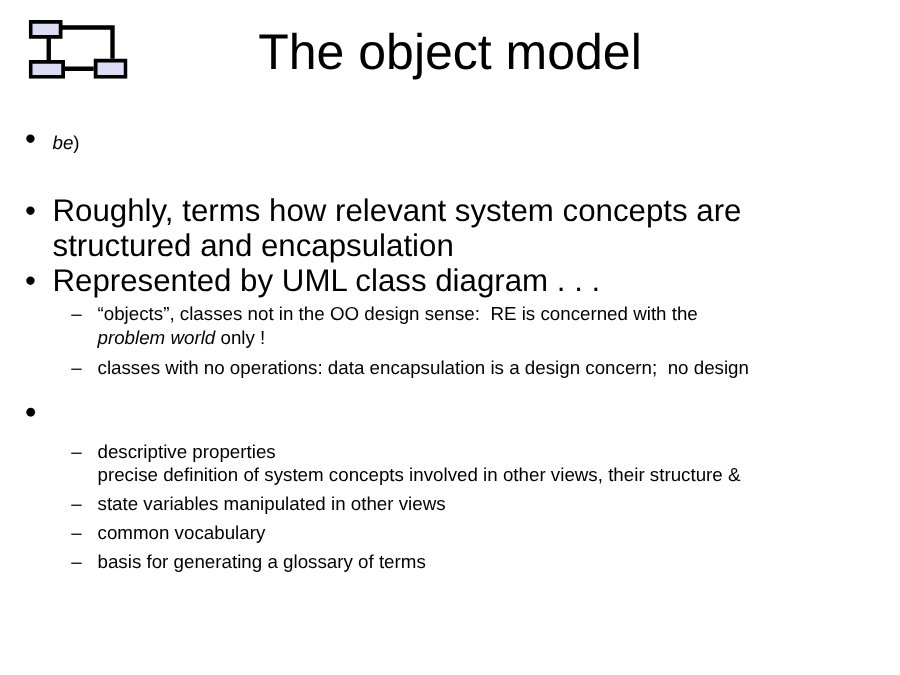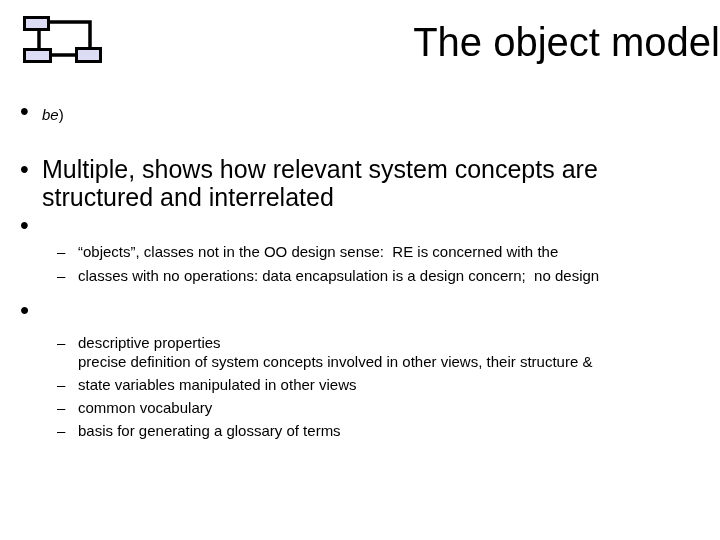--- a/index.html
+++ b/index.html
@@ -18,21 +18,21 @@
     top: 16px;
     width: 79px;
     height: 47px;
   }
   .title {
     position: absolute;
     left: 0;
     right: 0;
     top: 20px;
     margin: 0;
-    text-align: right;
+    text-align: center;
     font-size: 40px;
     font-weight: 400;
     line-height: 44px;
   }
   .body {
     position: absolute;
     left: 20px;
     top: 97px;
     width: 695px;
   }
@@ -78,33 +78,37 @@
     <div class="row l1 row-b1">
       <span class="marker">•</span>
       <div class="text">
         <div class="line"><span class="small it">be</span><span class="small">)</span></div>
       </div>
     </div>
 
     <div class="row l1 row-b2">
       <span class="marker">•</span>
       <div class="text">
-        <div class="line">Multiple, shows how relevant system concepts are</div>
-        <div class="line">structured and interrelated</div>
+        <div class="line">Roughly, terms how relevant system concepts are</div>
+        <div class="line">structured and encapsulation</div>
       </div>
     </div>
 
     <div class="row l1 row-b3">
       <span class="marker">•</span>
+      <div class="text">
+        <div class="line">Represented by UML class diagram . . .</div>
+      </div>
     </div>
 
     <div class="row l2 row-s3a">
       <span class="marker">–</span>
       <div class="text">
         <div class="line">“objects”, classes not in the OO design sense:&nbsp; RE is concerned with the</div>
+        <div class="line"><span class="it">problem world</span><span> only&nbsp;!</span></div>
       </div>
     </div>
 
     <div class="row l2 row-s3b">
       <span class="marker">–</span>
       <div class="text">
         <div class="line">classes with no operations: data encapsulation is a design concern;&nbsp; no design</div>
       </div>
     </div>
 

